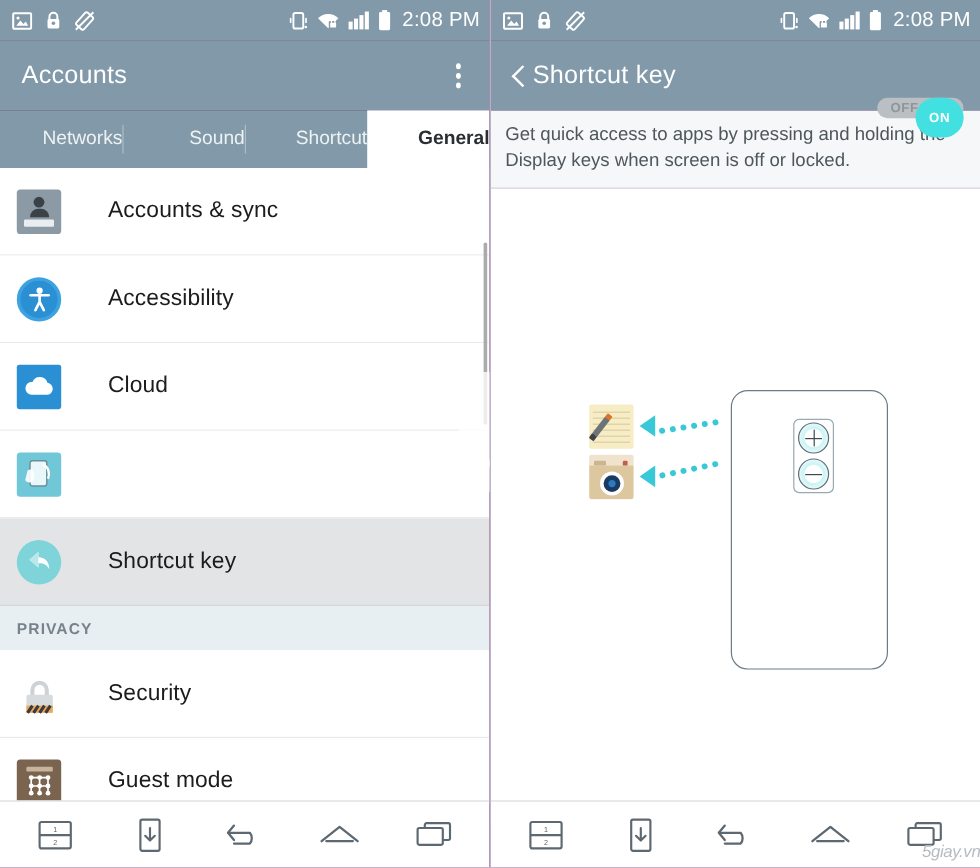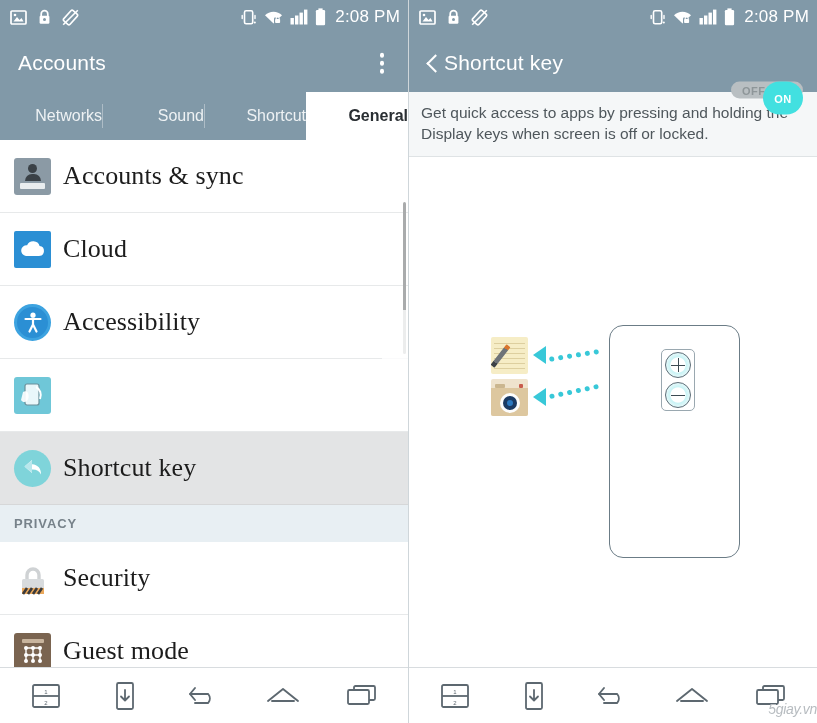--- a/index.html
+++ b/index.html
@@ -148,25 +148,24 @@
   .row {
     height: 73px;
     display: flex;
     align-items: center;
     padding-left: 14px;
     border-bottom: 1px solid #e7e9ea;
     background: #ffffff;
   }
   .row.selected { background: #e3e4e5; border-bottom-color: #d6d7d8; }
   .row-label {
-    margin-left: 12px;
-    font-size: 26px;
+    margin-left: 39px;
+    font-size: 19px;
     color: #1c1c1c;
     letter-spacing: 0.1px;
-    font-family: Liberation Serif, serif;
   }
   .row-icon {
     width: 37px; height: 37px;
     flex: 0 0 37px;
     position: relative;
   }
   .section-hdr {
     height: 37px;
     background: #e8eff3;
     display: flex; align-items: center;
@@ -451,37 +450,37 @@
       <div class="row">
         <div class="row-icon ic-accounts">
           <span class="head"></span>
           <span class="body"></span>
           <span class="bar"></span>
         </div>
         <span class="row-label">Accounts &amp; sync</span>
       </div>
 
       <div class="row">
-        <div class="row-icon ic-cloud">
-          <svg width="27" height="18" viewBox="0 0 27 18">
-              <path d="M7 16h13a5 5 0 0 0 .6-9.96A6.6 6.6 0 0 0 8.1 5.3 4.9 4.9 0 0 0 7 16z" fill="#ffffff"></path>
-            </svg>
-        </div>
-        <span class="row-label">Cloud</span>
-      </div>
-
-      <div class="row">
         <div class="row-icon ic-access">
           <svg width="20" height="21" viewBox="0 0 20 21">
               <circle cx="10" cy="3.2" r="2.6" fill="#fff"></circle>
               <path d="M2.5 7h15" stroke="#fff" stroke-width="2.2" stroke-linecap="round"></path>
               <path d="M10 6.5v6M10 12.5 6.5 19.5M10 12.5 13.5 19.5" stroke="#fff" stroke-width="2.2" stroke-linecap="round" fill="none"></path>
             </svg>
         </div>
         <span class="row-label">Accessibility</span>
+      </div>
+
+      <div class="row">
+        <div class="row-icon ic-cloud">
+          <svg width="27" height="18" viewBox="0 0 27 18">
+              <path d="M7 16h13a5 5 0 0 0 .6-9.96A6.6 6.6 0 0 0 8.1 5.3 4.9 4.9 0 0 0 7 16z" fill="#ffffff"></path>
+            </svg>
+        </div>
+        <span class="row-label">Cloud</span>
       </div>
 
       <div class="row">
         <div class="row-icon ic-onehand">
           <svg width="28" height="28" viewBox="0 0 28 28">
               <rect x="6" y="3" width="14" height="21" rx="2" fill="#e9f7fa" stroke="#6a8f99" stroke-width="1.2"></rect>
               <path d="M4 11c2-1 4-1 5 1s1 6-1 8-5 1-6-1" fill="#ffffff" opacity="0.9"></path>
               <path d="M17 6c4 2 6 7 4 12" stroke="#ffffff" stroke-width="2" fill="none"></path>
             </svg>
         </div>

